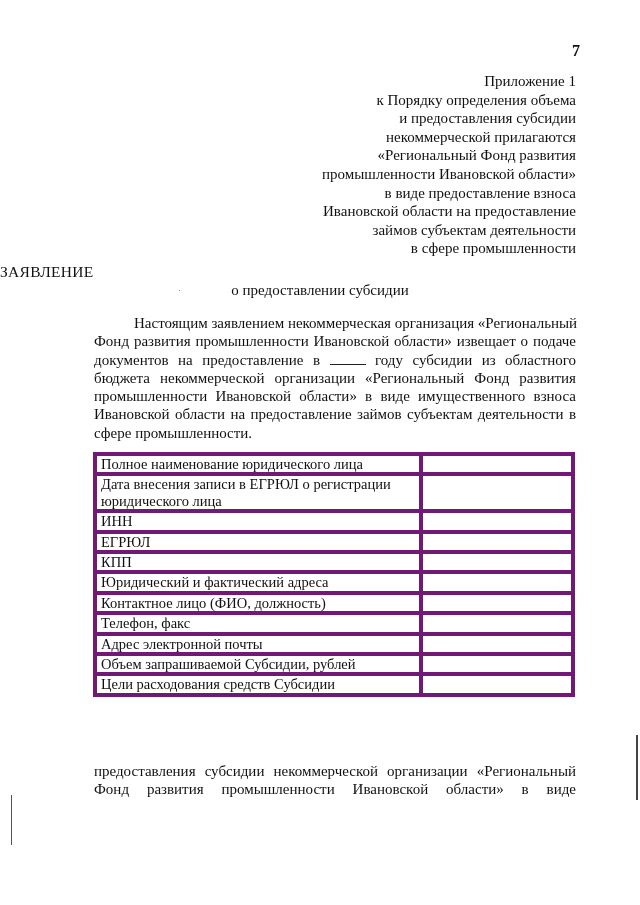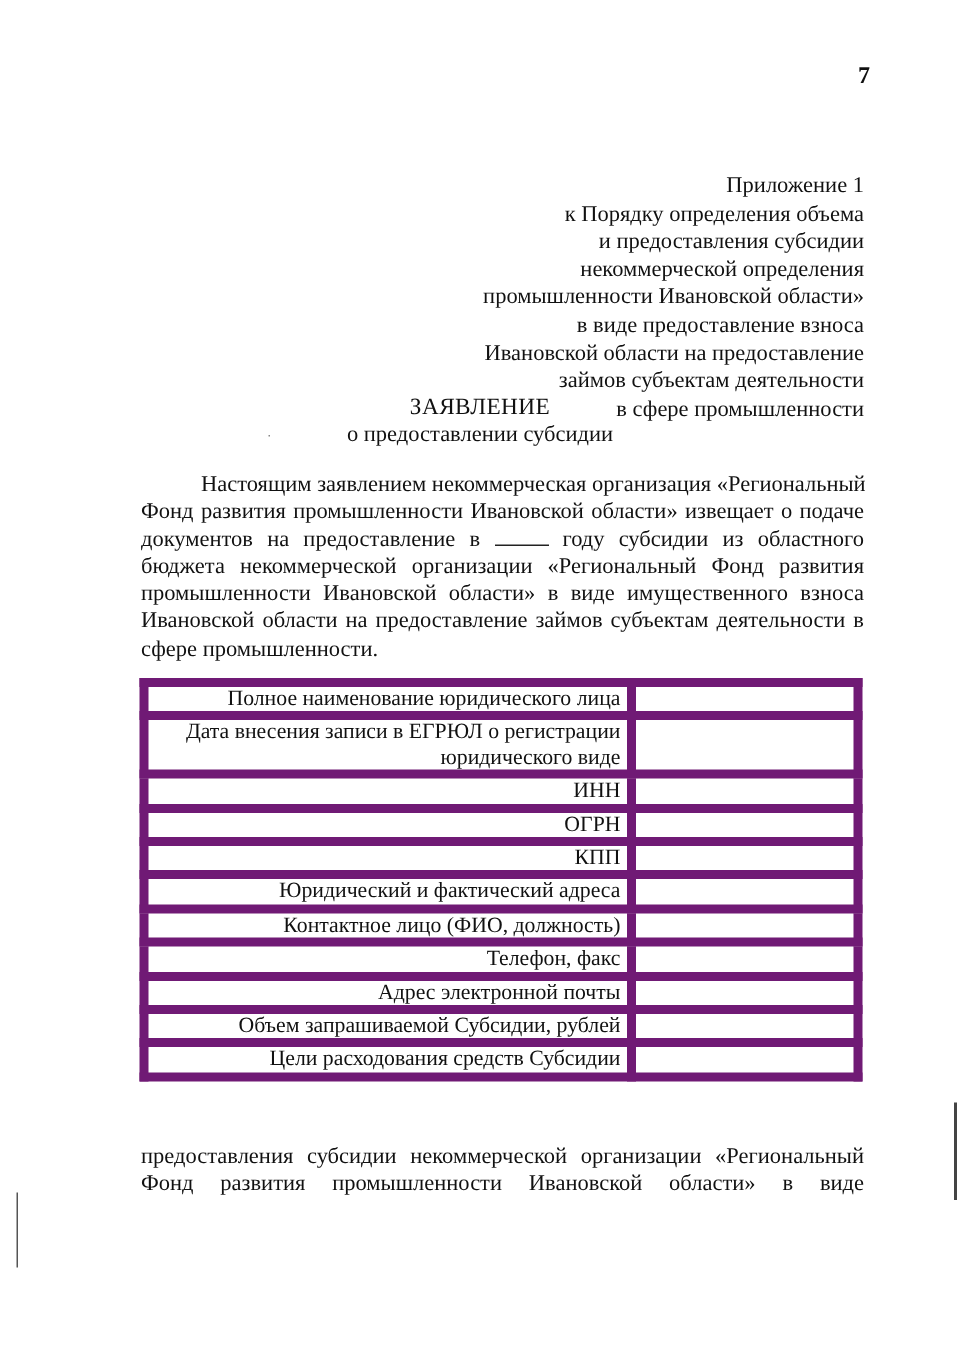--- a/index.html
+++ b/index.html
@@ -6,26 +6,26 @@
     body {
       width: 640px; height: 905px; position: relative; overflow: hidden;
       font-family: "Liberation Serif", serif; color: #111111;
     }
     .page-number {
       position: absolute; left: 560px; top: 42px; width: 20px;
       text-align: right; font-size: 16px; font-weight: bold;
     }
     .appendix {
       position: absolute; right: 64px; top: 72px; width: 300px;
-      text-align: right; font-size: 15px; line-height: 18.6px; margin-top: 43px;
+      text-align: right; font-size: 15px; line-height: 18.6px;
     }
     .appendix div { white-space: nowrap; }
     .title {
       position: absolute; left: 0; width: 640px; top: 263px;
-      text-align: center; font-size: 15.5px; letter-spacing: 0.3px;
+      font-size: 15.5px; letter-spacing: 0.3px;
     }
     .subtitle {
       position: absolute; left: 0; width: 640px; top: 282px;
       text-align: center; font-size: 15px;
     }
     .para {
       position: absolute; left: 94px; width: 482px;
       font-size: 15px; line-height: 18.3px; text-align: justify;
     }
     .para .line { display: block; text-align: justify; text-align-last: justify; white-space: nowrap; }
@@ -33,44 +33,44 @@
     .para .line.indent { padding-left: 40px; }
     .intro { top: 314px; }
     .outro { top: 762px; left: 94px; width: 482px; }
     .blank { display: inline-block; width: 36px; border-bottom: 1px solid #222; height: 12px; vertical-align: baseline; }
 
     table.form {
       position: absolute; left: 93px; top: 452px; width: 482px;
       border-collapse: collapse; font-size: 14.5px;
     }
     table.form td {
-      border: 6px solid #701a75; padding: 0 4px; vertical-align: top;
+      border: 4px solid #701a75; padding: 0 4px; vertical-align: top;
       line-height: 16.4px;
-      text-align: right;
     }
     table.form td.label { width: 321px; }
     table.form td.value { width: 144px; }
     .scan-mark-left {
       position: absolute; left: 11px; top: 795px; width: 1px; height: 50px; background: #555;
     }
     .scan-mark-right {
       position: absolute; left: 636px; top: 735px; width: 2px; height: 65px; background: #444;
     }
     .dot { position: absolute; left: 179px; top: 290px; width: 1px; height: 1px; background: #888; }
   </style>
 </head>
 <body>
 
 <div class="page-number">7</div>
 
 <div class="appendix">
   <div>Приложение 1</div>
   <div>к Порядку определения объема</div>
   <div>и предоставления субсидии</div>
-  <div>некоммерческой определения</div>
+  <div>некоммерческой прилагаются</div>
+  <div>«Региональный Фонд развития</div>
   <div>промышленности Ивановской области»</div>
   <div>в виде предоставление взноса</div>
   <div>Ивановской области на предоставление</div>
   <div>займов субъектам деятельности</div>
   <div>в сфере промышленности</div>
 </div>
 
 <div class="title">ЗАЯВЛЕНИЕ</div>
 <div class="subtitle">о предоставлении субсидии</div>
 <div class="dot"></div>
@@ -89,33 +89,33 @@
   <tbody>
     <tr>
       <td class="label">
           <div>Полное наименование юридического лица</div>
         </td>
       <td class="value"></td>
     </tr>
     <tr>
       <td class="label">
         <div>Дата внесения записи в ЕГРЮЛ о регистрации</div>
-        <div>юридического виде</div>
+        <div>юридического лица</div>
       </td>
       <td class="value"></td>
     </tr>
     <tr>
       <td class="label">
           <div>ИНН</div>
         </td>
       <td class="value"></td>
     </tr>
     <tr>
       <td class="label">
-          <div>ОГРН</div>
+          <div>ЕГРЮЛ</div>
         </td>
       <td class="value"></td>
     </tr>
     <tr>
       <td class="label">
           <div>КПП</div>
         </td>
       <td class="value"></td>
     </tr>
     <tr>

